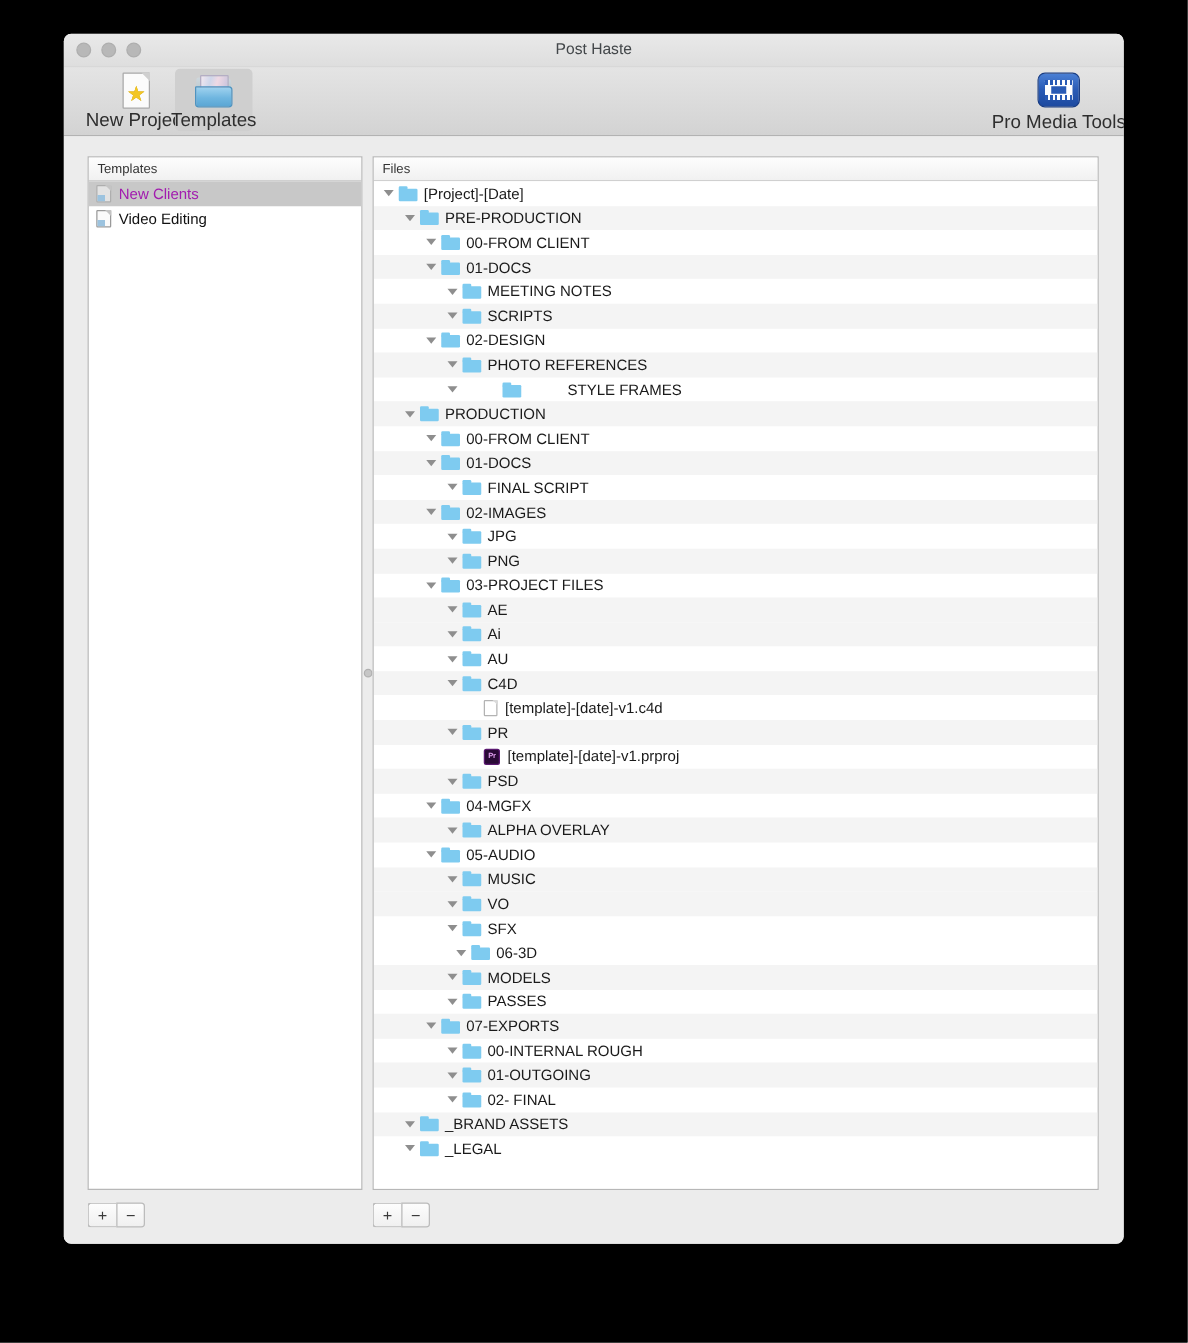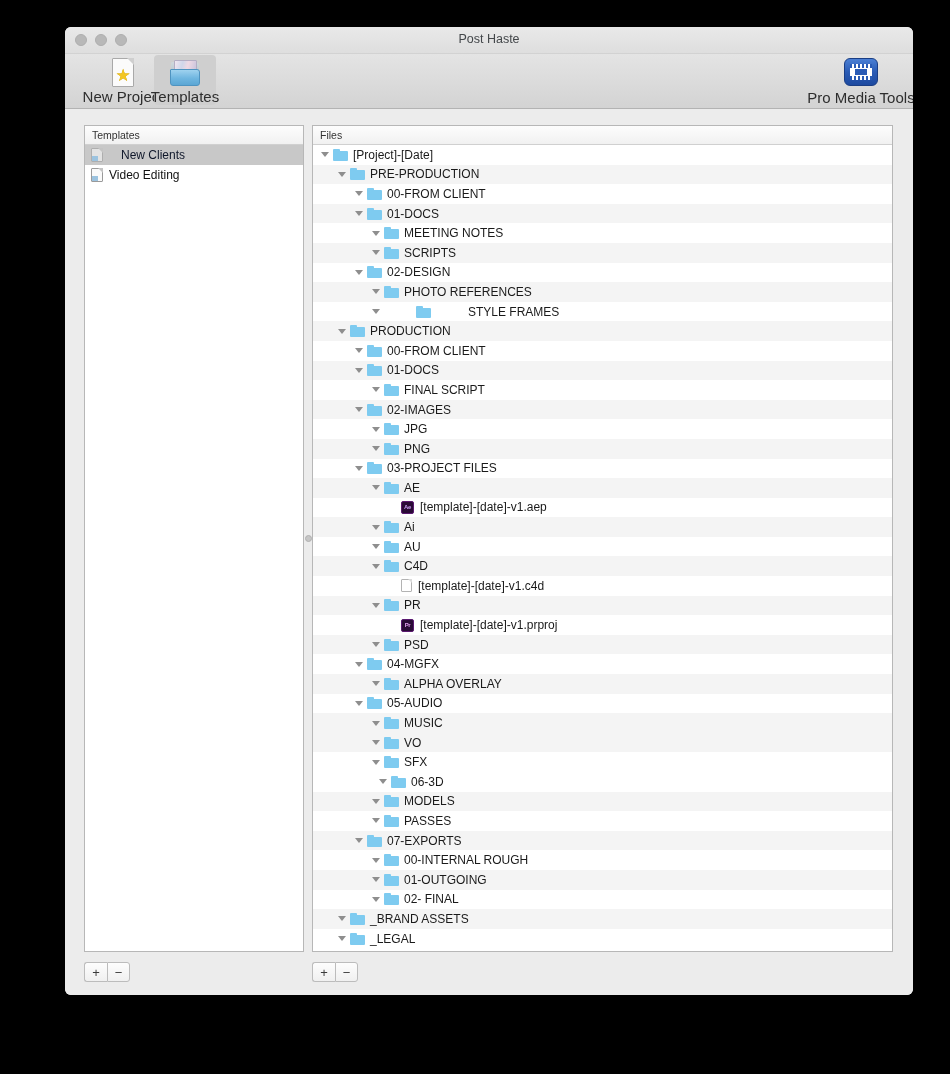--- a/index.html
+++ b/index.html
@@ -7,21 +7,21 @@
     background: #000;
     width: 950px; height: 1074px;
     overflow: hidden;
     font-family: "Liberation Sans", sans-serif;
     -webkit-font-smoothing: antialiased;
   }
 
   
   #window {
     position: absolute;
-    left: 65px; top: 27px;
+    left: 51px; top: 27px;
     width: 848px; height: 968px;
     background: #ececec;
     border-radius: 6px;
     box-shadow: 0 6px 26px rgba(0,0,0,0.55);
     overflow: hidden;
   }
 
   
   #titlebar {
     position: relative;
@@ -198,21 +198,21 @@
   
   #templates-list { background: #fff; }
   .tmpl-row {
     height: 20px;
     display: flex;
     align-items: center;
     padding-left: 6px;
     font-size: 12px;
     color: #111;
   }
-  .tmpl-row.selected { background: #c8c8c8; color: #0f172a; gap: 12px; }
+  .tmpl-row.selected { background: #c8c8c8; color: #a21caf; }
 
   .icon-doc {
     position: relative;
     width: 12px; height: 14px;
     margin-right: 6px;
     flex: 0 0 auto;
   }
   .icon-doc .body {
     position: absolute; inset: 0;
     background: #fafafa;
@@ -564,25 +564,20 @@
             <span>03-PROJECT FILES</span>
           </div>
           <div class="tree-row alt" style="padding-left: 59px;">
             <span class="twisty"></span>
             <span class="icon-folder">
               <span class="tab"></span>
               <span class="bod"></span>
             </span>
             <span>AE</span>
           </div>
-          <div class="tree-row" style="padding-left: 76px;">
-            <span class="twisty hidden"></span>
-            <span class="icon-adobe ae">Ae</span>
-            <span>[template]-[date]-v1.aep</span>
-          </div>
           <div class="tree-row alt" style="padding-left: 59px;">
             <span class="twisty"></span>
             <span class="icon-folder">
               <span class="tab"></span>
               <span class="bod"></span>
             </span>
             <span>Ai</span>
           </div>
           <div class="tree-row" style="padding-left: 59px;">
             <span class="twisty"></span>

